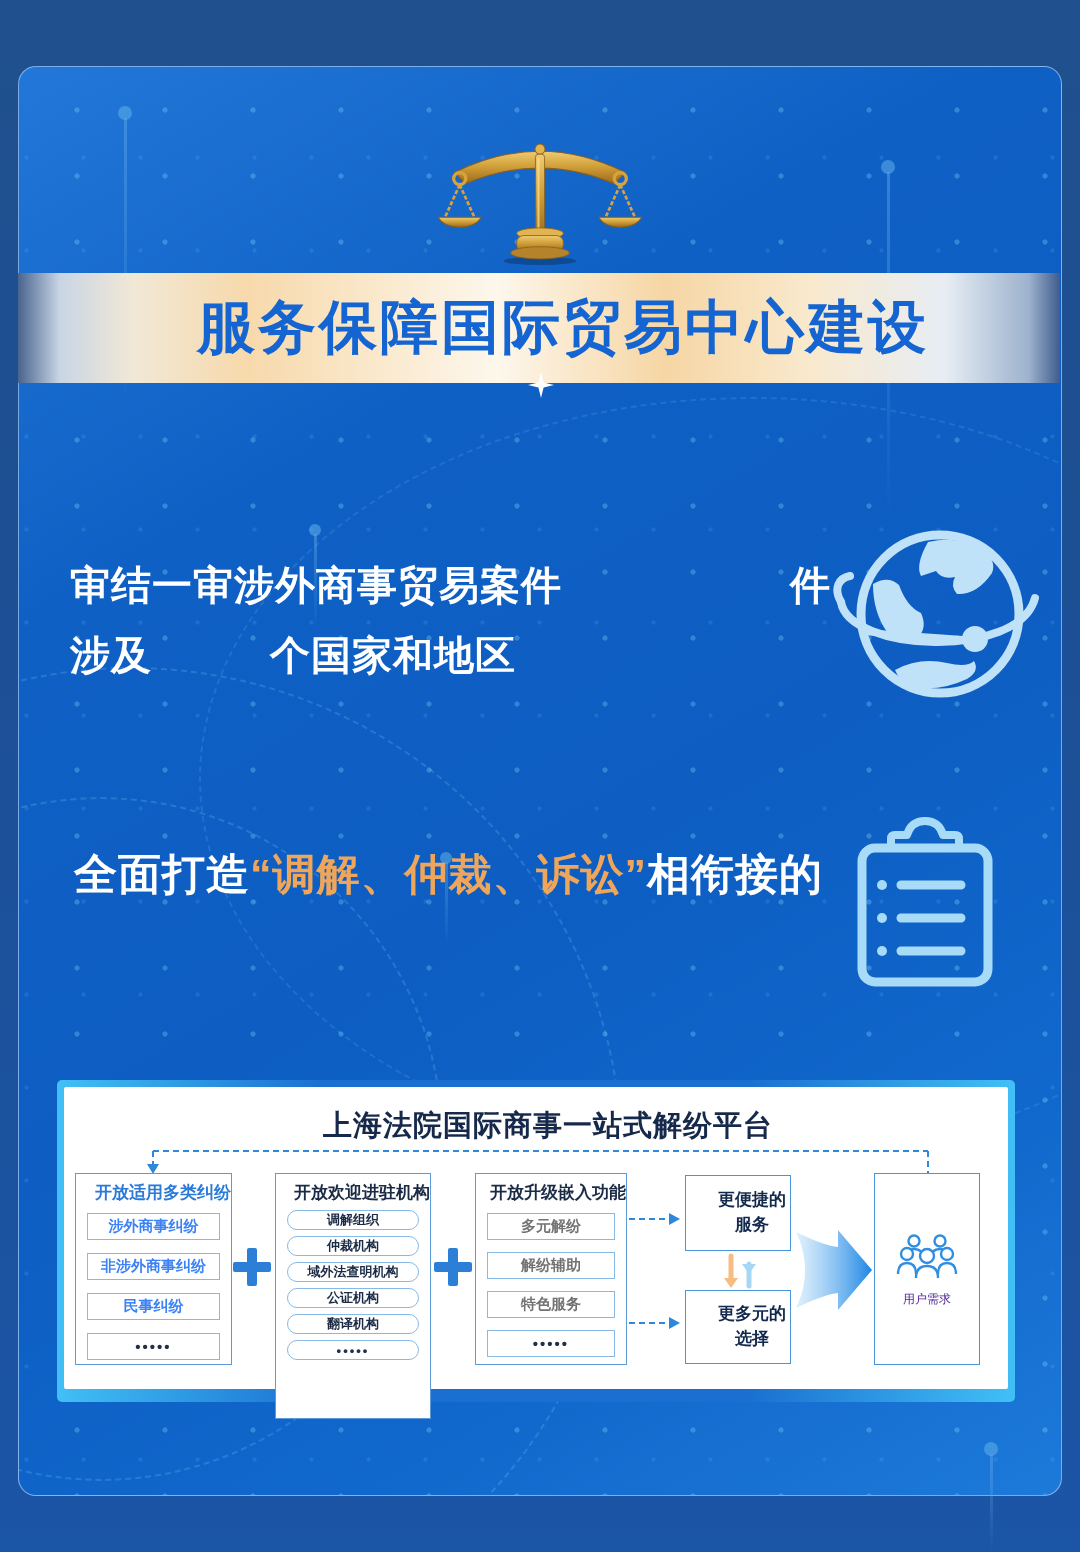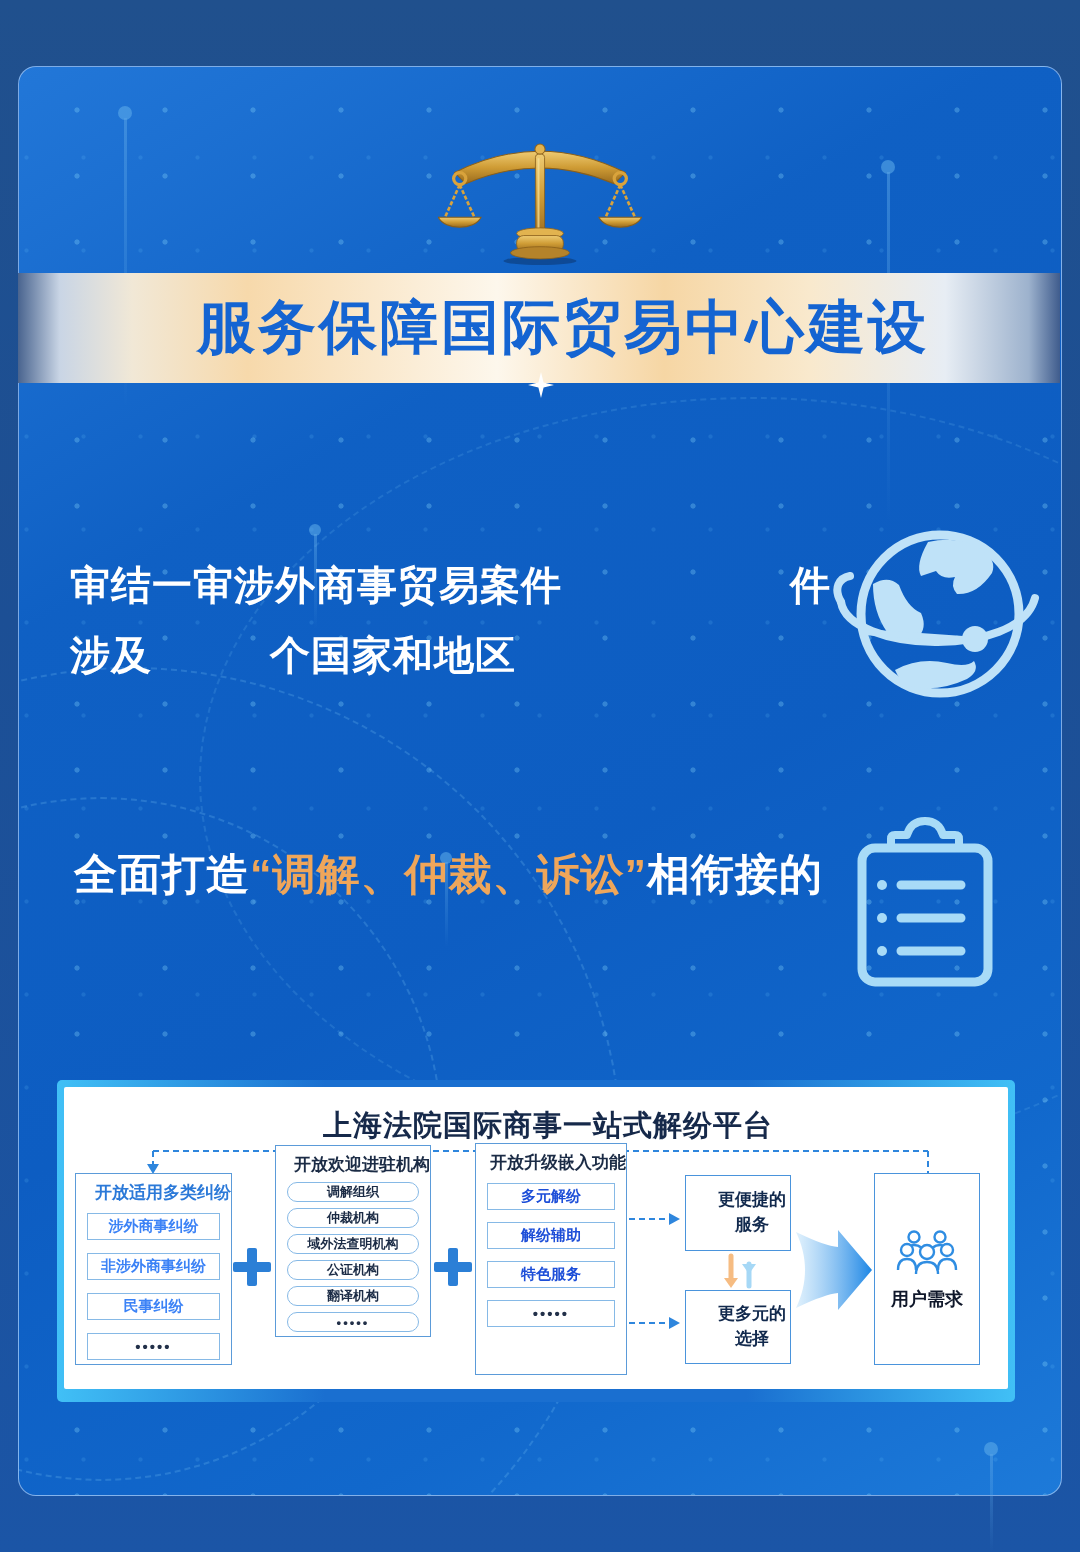--- a/index.html
+++ b/index.html
@@ -51,34 +51,34 @@
   .p-title{position:absolute;left:57px;top:1106px;width:958px;text-align:center;
            font-size:29px;font-weight:900;color:#16294a;letter-spacing:1px;padding-left:12px;}
   .col{position:absolute;background:#fff;border:1px solid #5b9bd9;box-sizing:border-box;
        display:flex;flex-direction:column;align-items:flex-end;}
   .col-h{font-weight:900;font-size:17px;margin-top:7px;white-space:nowrap;}
   .col-h.blue{color:#2b79d8;} .col-h.navy{color:#1b2b45;}
   .col-items{display:flex;flex-direction:column;width:100%;box-sizing:border-box;padding:9px 11px 0 11px;}
   .item{border:1px solid #86b9e6;background:#fff;display:flex;align-items:center;justify-content:center;
         font-weight:bold;box-sizing:border-box;}
   .col1 .item{height:27px;margin-bottom:13px;font-size:15px;color:#3b82f6;}
-  .col3 .item{height:27px;margin-bottom:12px;font-size:15px;color:#1d4ed8;}
+  .col3 .item{height:27px;margin-bottom:12px;font-size:15px;color:#737373;}
   .col2 .item{height:20px;margin-bottom:6px;font-size:13px;color:#1b2b45;border-radius:10px;}
   .item.dotsrow{color:#223049;letter-spacing:2px;}
   .plus{position:absolute;width:38px;height:38px;}
   .plus::before,.plus::after{content:"";position:absolute;background:#2b7fd6;border-radius:2px;}
   .plus::before{left:0;top:14px;width:38px;height:10px;}
   .plus::after{left:14px;top:0;width:10px;height:38px;}
   .obox{position:absolute;background:#fff;border:1.5px solid #4a94dc;box-sizing:border-box;
         display:flex;flex-direction:column;align-items:center;justify-content:center;
         font-size:17px;font-weight:900;color:#11294d;line-height:1.45;padding-left:28px;}
   .ubox{position:absolute;left:874px;top:1173px;width:106px;height:192px;background:#fff;
         border:1.5px solid #4a94dc;box-sizing:border-box;display:flex;flex-direction:column;
         align-items:center;justify-content:center;}
-  .ubox .ulabel{font-size:18px;font-weight:700;color:#0f172a;margin-top:12px;}
+  .ubox .ulabel{font-size:12px;font-weight:400;color:#4c1d95;margin-top:12px;}
 </style>
 </head>
 <body>
 
 <div class="page">
 
   <div class="panel">
     <div class="dots"></div>
     <div class="arc a1"></div>
     <div class="arc a2"></div>
@@ -214,35 +214,35 @@
     <div class="col-items">
       <div class="item">涉外商事纠纷</div>
       <div class="item">非涉外商事纠纷</div>
       <div class="item">民事纠纷</div>
       <div class="item dotsrow">•••••</div>
     </div>
   </div>
 
   <div class="plus" style="left:233px;top:1248px;"></div>
 
-  <div class="col col2" style="left:275px;top:1145px;width:156px;height:192px;">
+  <div class="col col2" style="left:275px;top:1173px;width:156px;height:246px;">
     <div class="col-h navy">开放欢迎进驻机构</div>
     <div class="col-items" style="padding-top:6px;">
       <div class="item">调解组织</div>
       <div class="item">仲裁机构</div>
       <div class="item">域外法查明机构</div>
       <div class="item">公证机构</div>
       <div class="item">翻译机构</div>
       <div class="item dotsrow">•••••</div>
     </div>
   </div>
 
   <div class="plus" style="left:434px;top:1248px;"></div>
 
-  <div class="col col3" style="left:475px;top:1143px;width:152px;height:232px;">
+  <div class="col col3" style="left:475px;top:1173px;width:152px;height:192px;">
     <div class="col-h navy">开放升级嵌入功能</div>
     <div class="col-items">
       <div class="item">多元解纷</div>
       <div class="item">解纷辅助</div>
       <div class="item">特色服务</div>
       <div class="item dotsrow">•••••</div>
     </div>
   </div>
 
   <div class="obox" style="left:685px;top:1175px;width:106px;height:76px;">

